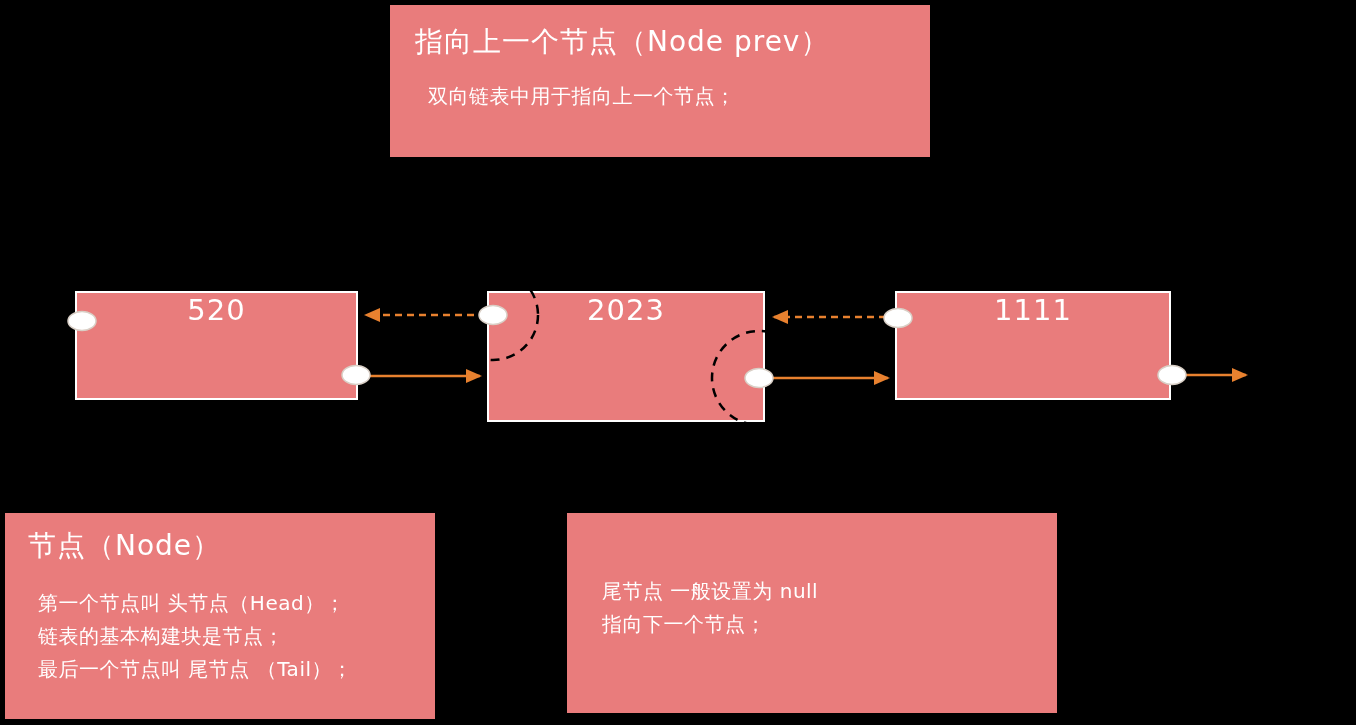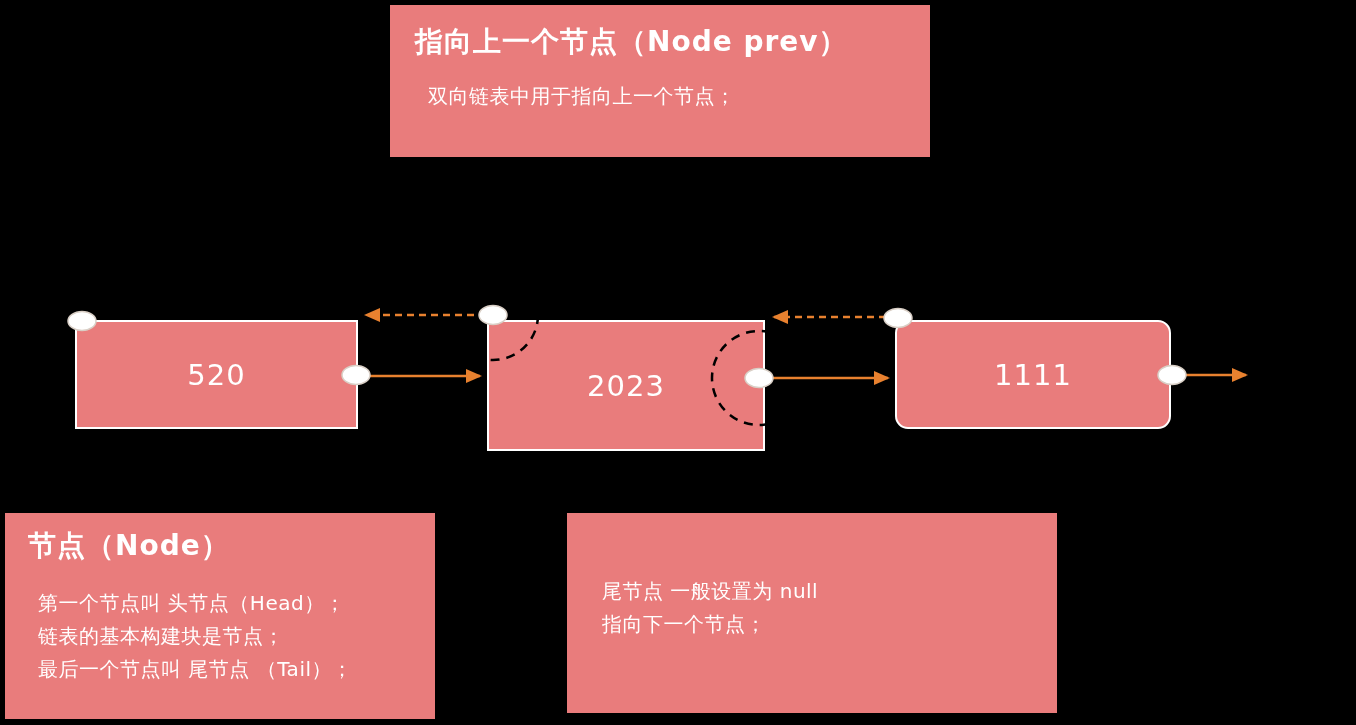--- a/index.html
+++ b/index.html
@@ -13,45 +13,44 @@
     --dot-stroke:#D9CFC6;
   }
   html,body{margin:0;padding:0;background:var(--bg);}
   .canvas{
     position:relative;width:1356px;height:725px;background:var(--bg);
     font-family:"DejaVu Sans","Liberation Sans",sans-serif;overflow:hidden;
   }
 
   
   .callout{position:absolute;background:var(--pink);color:var(--text);box-sizing:border-box;}
-  .callout-title{font-size:28px;font-weight:700;letter-spacing:1px;}
+  .callout-title{font-size:28px;font-weight:400;letter-spacing:1px;}
   .callout-line{font-size:20px;line-height:31px;letter-spacing:0.5px;}
 
   .callout-prev{left:390px;top:5px;width:540px;height:152px;padding:18px 18px 0 25px;}
   .callout-prev .callout-body{margin:20px 0 0 13px;}
 
   .callout-node{left:5px;top:513px;width:430px;height:206px;padding:14px 14px 0 23px;}
   .callout-node .callout-body{margin:22px 0 0 10px;}
   .callout-node .callout-line{line-height:33px;}
 
   .callout-next{left:567px;top:513px;width:490px;height:200px;padding:14px 14px 0 25px;}
   .callout-next .callout-body{margin:48px 0 0 10px;}
   .callout-next .callout-line{line-height:33px;}
 
   
   .node{
     position:absolute;background:var(--pink);border:2px solid var(--border);
-    box-sizing:border-box;display:flex;align-items:center;justify-content:center;
+    box-sizing:border-box;display:flex;align-items:flex-start;justify-content:center;
     color:var(--text);
-    margin-top:29px;
   }
   .node-value{font-size:29px;letter-spacing:1px;}
   .node-1{left:75px;top:291px;width:283px;height:109px;}
   .node-2{left:487px;top:291px;width:278px;height:131px;}
-  .node-3{left:895px;top:291px;width:276px;height:109px;border-radius:13px;}
+  .node-3{left:895px;top:291px;width:276px;height:109px;}
 
   
   .overlay{position:absolute;left:0;top:0;pointer-events:none;}
   .arrow{stroke:var(--arrow);stroke-width:2.5;fill:none;}
   .arrow.dashed{stroke-dasharray:7 5;}
   .arrow-fill{fill:var(--arrow);}
   .dashed-circle{fill:none;stroke:var(--circle);stroke-width:2.5;stroke-dasharray:9 7;}
   .connector{fill:var(--dot-fill);stroke:var(--dot-stroke);stroke-width:1.5;}
 </style>
 </head>

